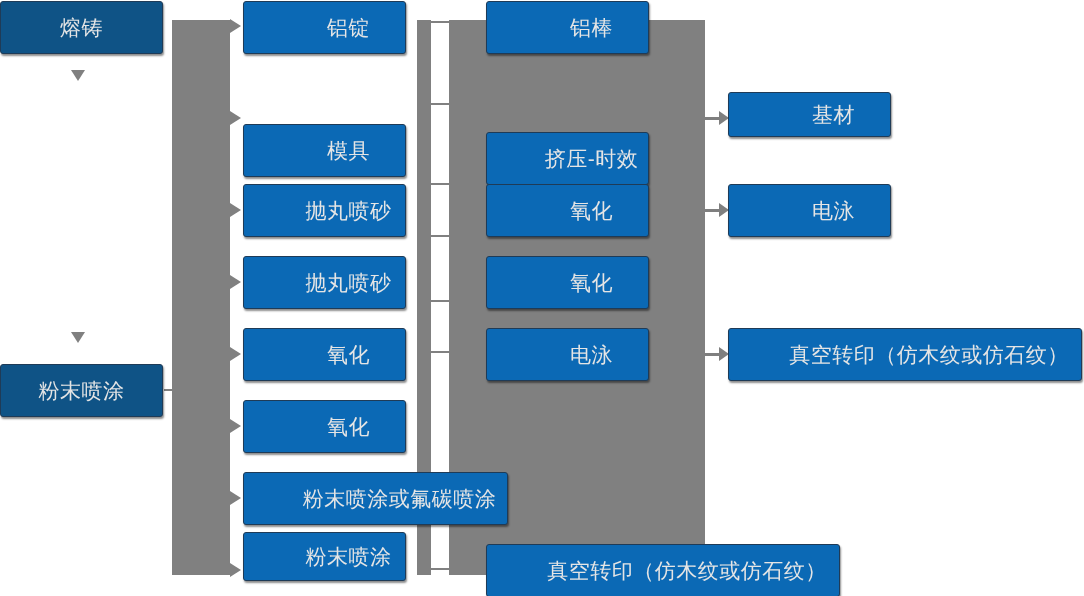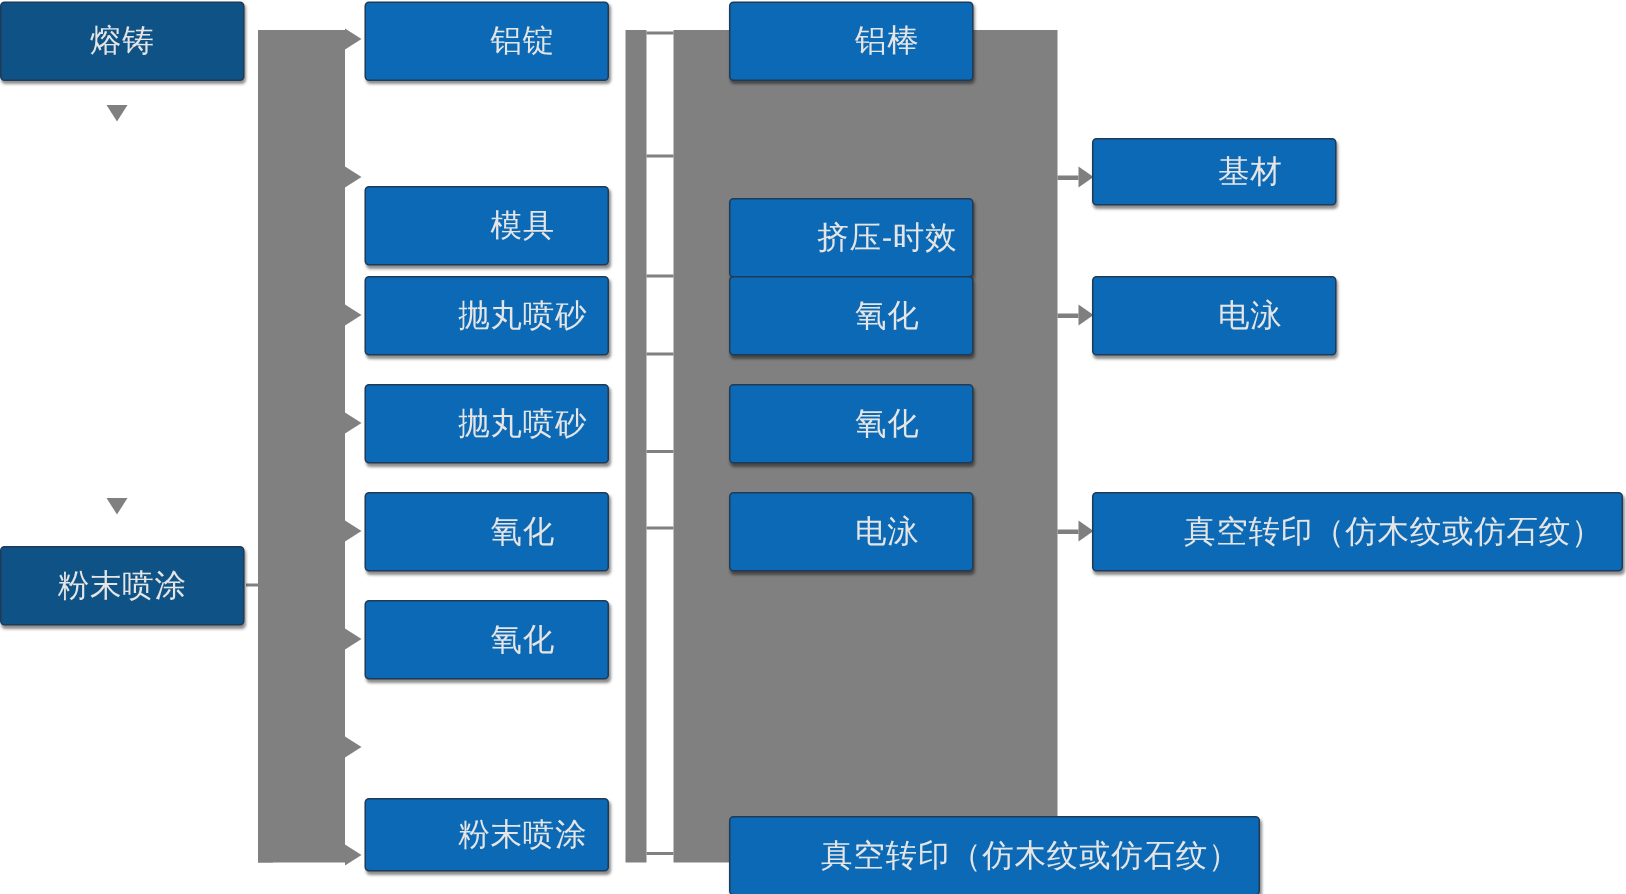--- a/index.html
+++ b/index.html
@@ -160,20 +160,23 @@
   </div>
   <div class="box light" style="left:243px; top:256px; width:163px; height:53px;">
     <span>抛丸喷砂</span>
   </div>
   <div class="box light" style="left:243px; top:328px; width:163px; height:53px;">
     <span>氧化</span>
   </div>
   <div class="box light" style="left:243px; top:400px; width:163px; height:53px;">
     <span>氧化</span>
   </div>
+  <div class="box light" style="left:243px; top:472px; width:265px; height:53px;">
+    <span>粉末喷涂或氟碳喷涂</span>
+  </div>
   <div class="box light" style="left:243px; top:532px; width:163px; height:49px;">
     <span>粉末喷涂</span>
   </div>
 
   <div class="box light" style="left:486px; top:1px; width:163px; height:53px;align-items:center;">
     <span>铝棒</span>
   </div>
   <div class="box light" style="left:486px; top:92px; width:163px; height:53px;margin-top:40px;">
     <span>挤压-时效</span>
   </div>

